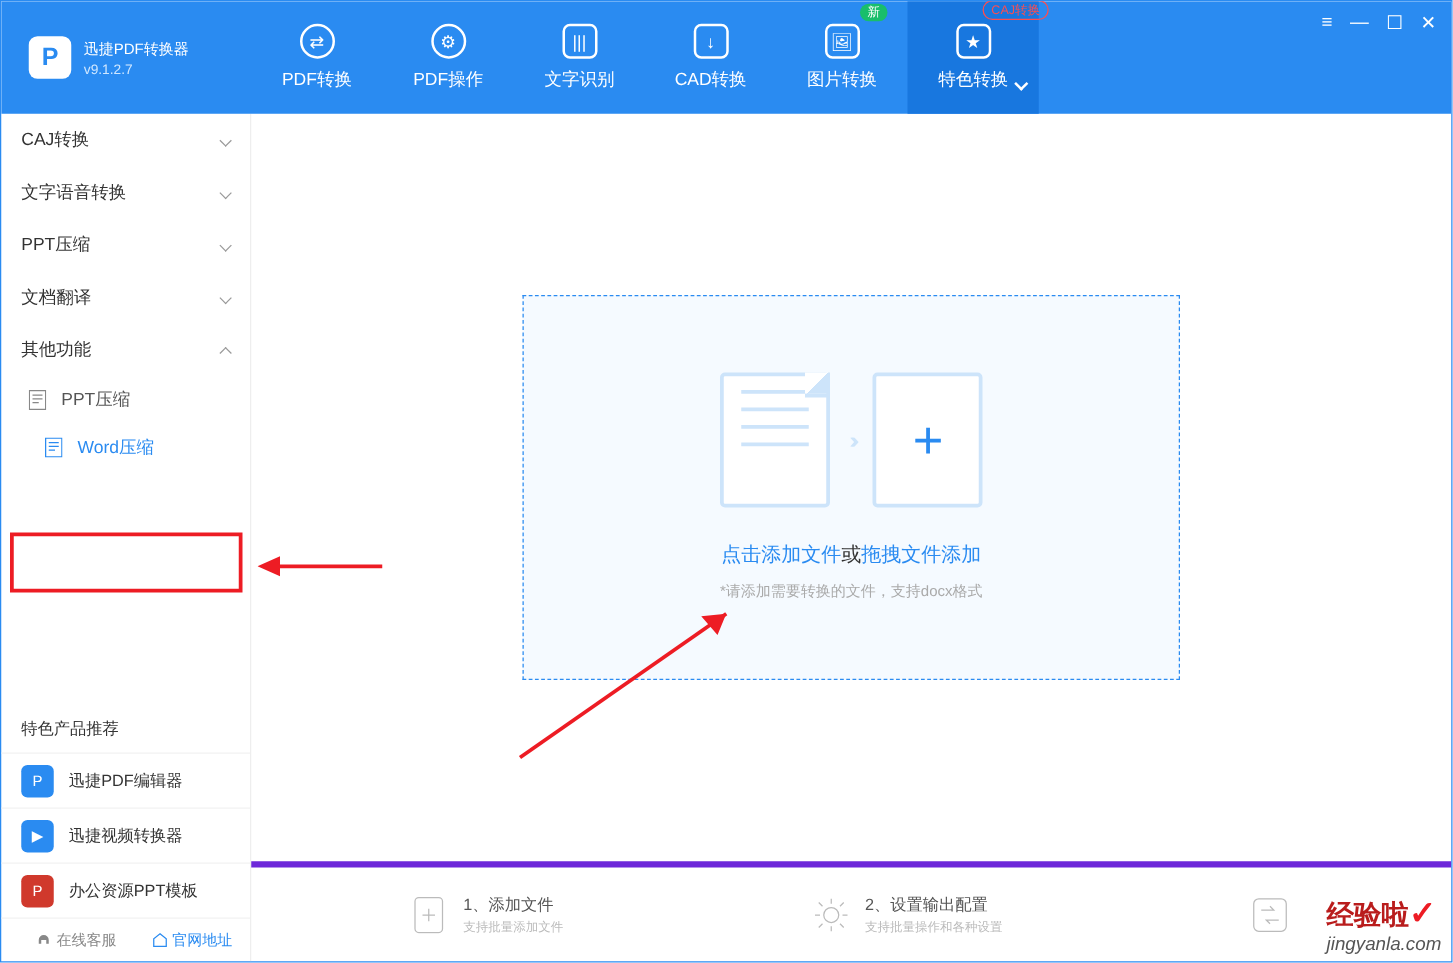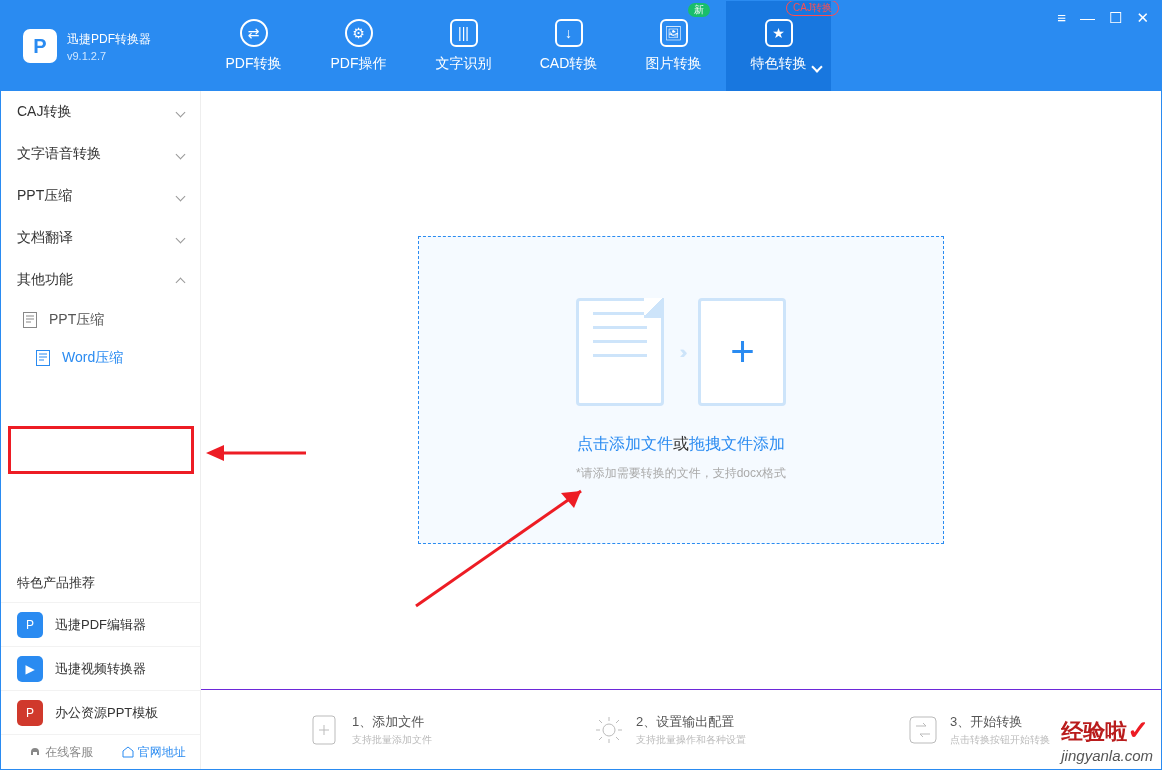--- a/index.html
+++ b/index.html
@@ -48,21 +48,21 @@
   .doc-icon { width: 88px; height: 108px; border: 3px solid #cde4fa; border-radius: 4px; position: relative; background: #fff; }
   .doc-icon .fold { position: absolute; right: -3px; top: -3px; width: 20px; height: 20px; background: linear-gradient(135deg, #fff 50%, #cde4fa 50%); border-bottom: 3px solid #cde4fa; }
   .doc-icon .line { height: 3px; background: #cde4fa; margin: 11px 14px 0; }
   .doc-icon .line:first-of-type { margin-top: 28px; }
   .plus-box { width: 88px; height: 108px; border: 3px solid #cde4fa; border-radius: 4px; display: flex; align-items: center; justify-content: center; background: #fff; }
   .plus-box .plus { font-size: 42px; color: #2a8bf1; font-weight: 300; }
   .arrows { letter-spacing: -5px; font-size: 18px; color: #cde4fa; }
   .dz-text { font-size: 16px; color: #2a8bf1; }
   .dz-text .mid { color: #333; }
   .dz-sub { color: #aaa; font-size: 12px; margin-top: 10px; }
-  .steps { height: 80px; border-top: 1px solid #6d28d9; display: flex; align-items: center; justify-content: space-around; padding: 0 30px; }
+  .steps { height: 80px; border-top: 5px solid #6d28d9; display: flex; align-items: center; justify-content: space-around; padding: 0 30px; }
   .step { display: flex; align-items: center; gap: 12px; }
   .step svg { flex-shrink: 0; }
   .step .t1 { font-size: 13px; color: #555; }
   .step .t2 { font-size: 10px; color: #bbb; margin-top: 2px; text-align: center; }
   .arrow1 { position: absolute; top: 440px; left: 205px; pointer-events: none; }
   .arrow2 { position: absolute; top: 485px; left: 395px; pointer-events: none; }
   .watermark { position: absolute; right: 8px; bottom: 4px; font-family: serif; font-style: italic; font-size: 15px; color: #555; pointer-events: none; }
   .watermark .big { font-size: 22px; font-weight: bold; color: #b91c1c; font-family: "SimHei", sans-serif; font-style: normal; }
   .watermark .check { color: #ed1c24; font-size: 26px; font-weight: bold; font-style: normal; }
 </style>
@@ -225,24 +225,20 @@
         <div>
             <div class="t1">2、设置输出配置</div>
             <div class="t2">支持批量操作和各种设置</div>
           </div>
       </div>
       <div class="step">
         <svg width="30" height="30" viewBox="0 0 30 30">
             <rect x="2" y="2" width="26" height="26" rx="4" fill="none" stroke="#bbb"></rect>
             <path d="M8 11h10l-3-3M22 19H12l3 3" fill="none" stroke="#bbb"></path>
           </svg>
-        <div>
-            <div class="t1">3、开始转换</div>
-            <div class="t2">点击转换按钮开始转换</div>
-          </div>
       </div>
     </div>
   </div>
 </div>
 
 <div class="highlight-box"></div>
 <svg class="arrow1" width="100" height="24">
     <path d="M100 12 L12 12" stroke="#ed1c24" stroke-width="3"></path>
     <path d="M0 12 L18 4 L18 20 Z" fill="#ed1c24"></path>
   </svg>

